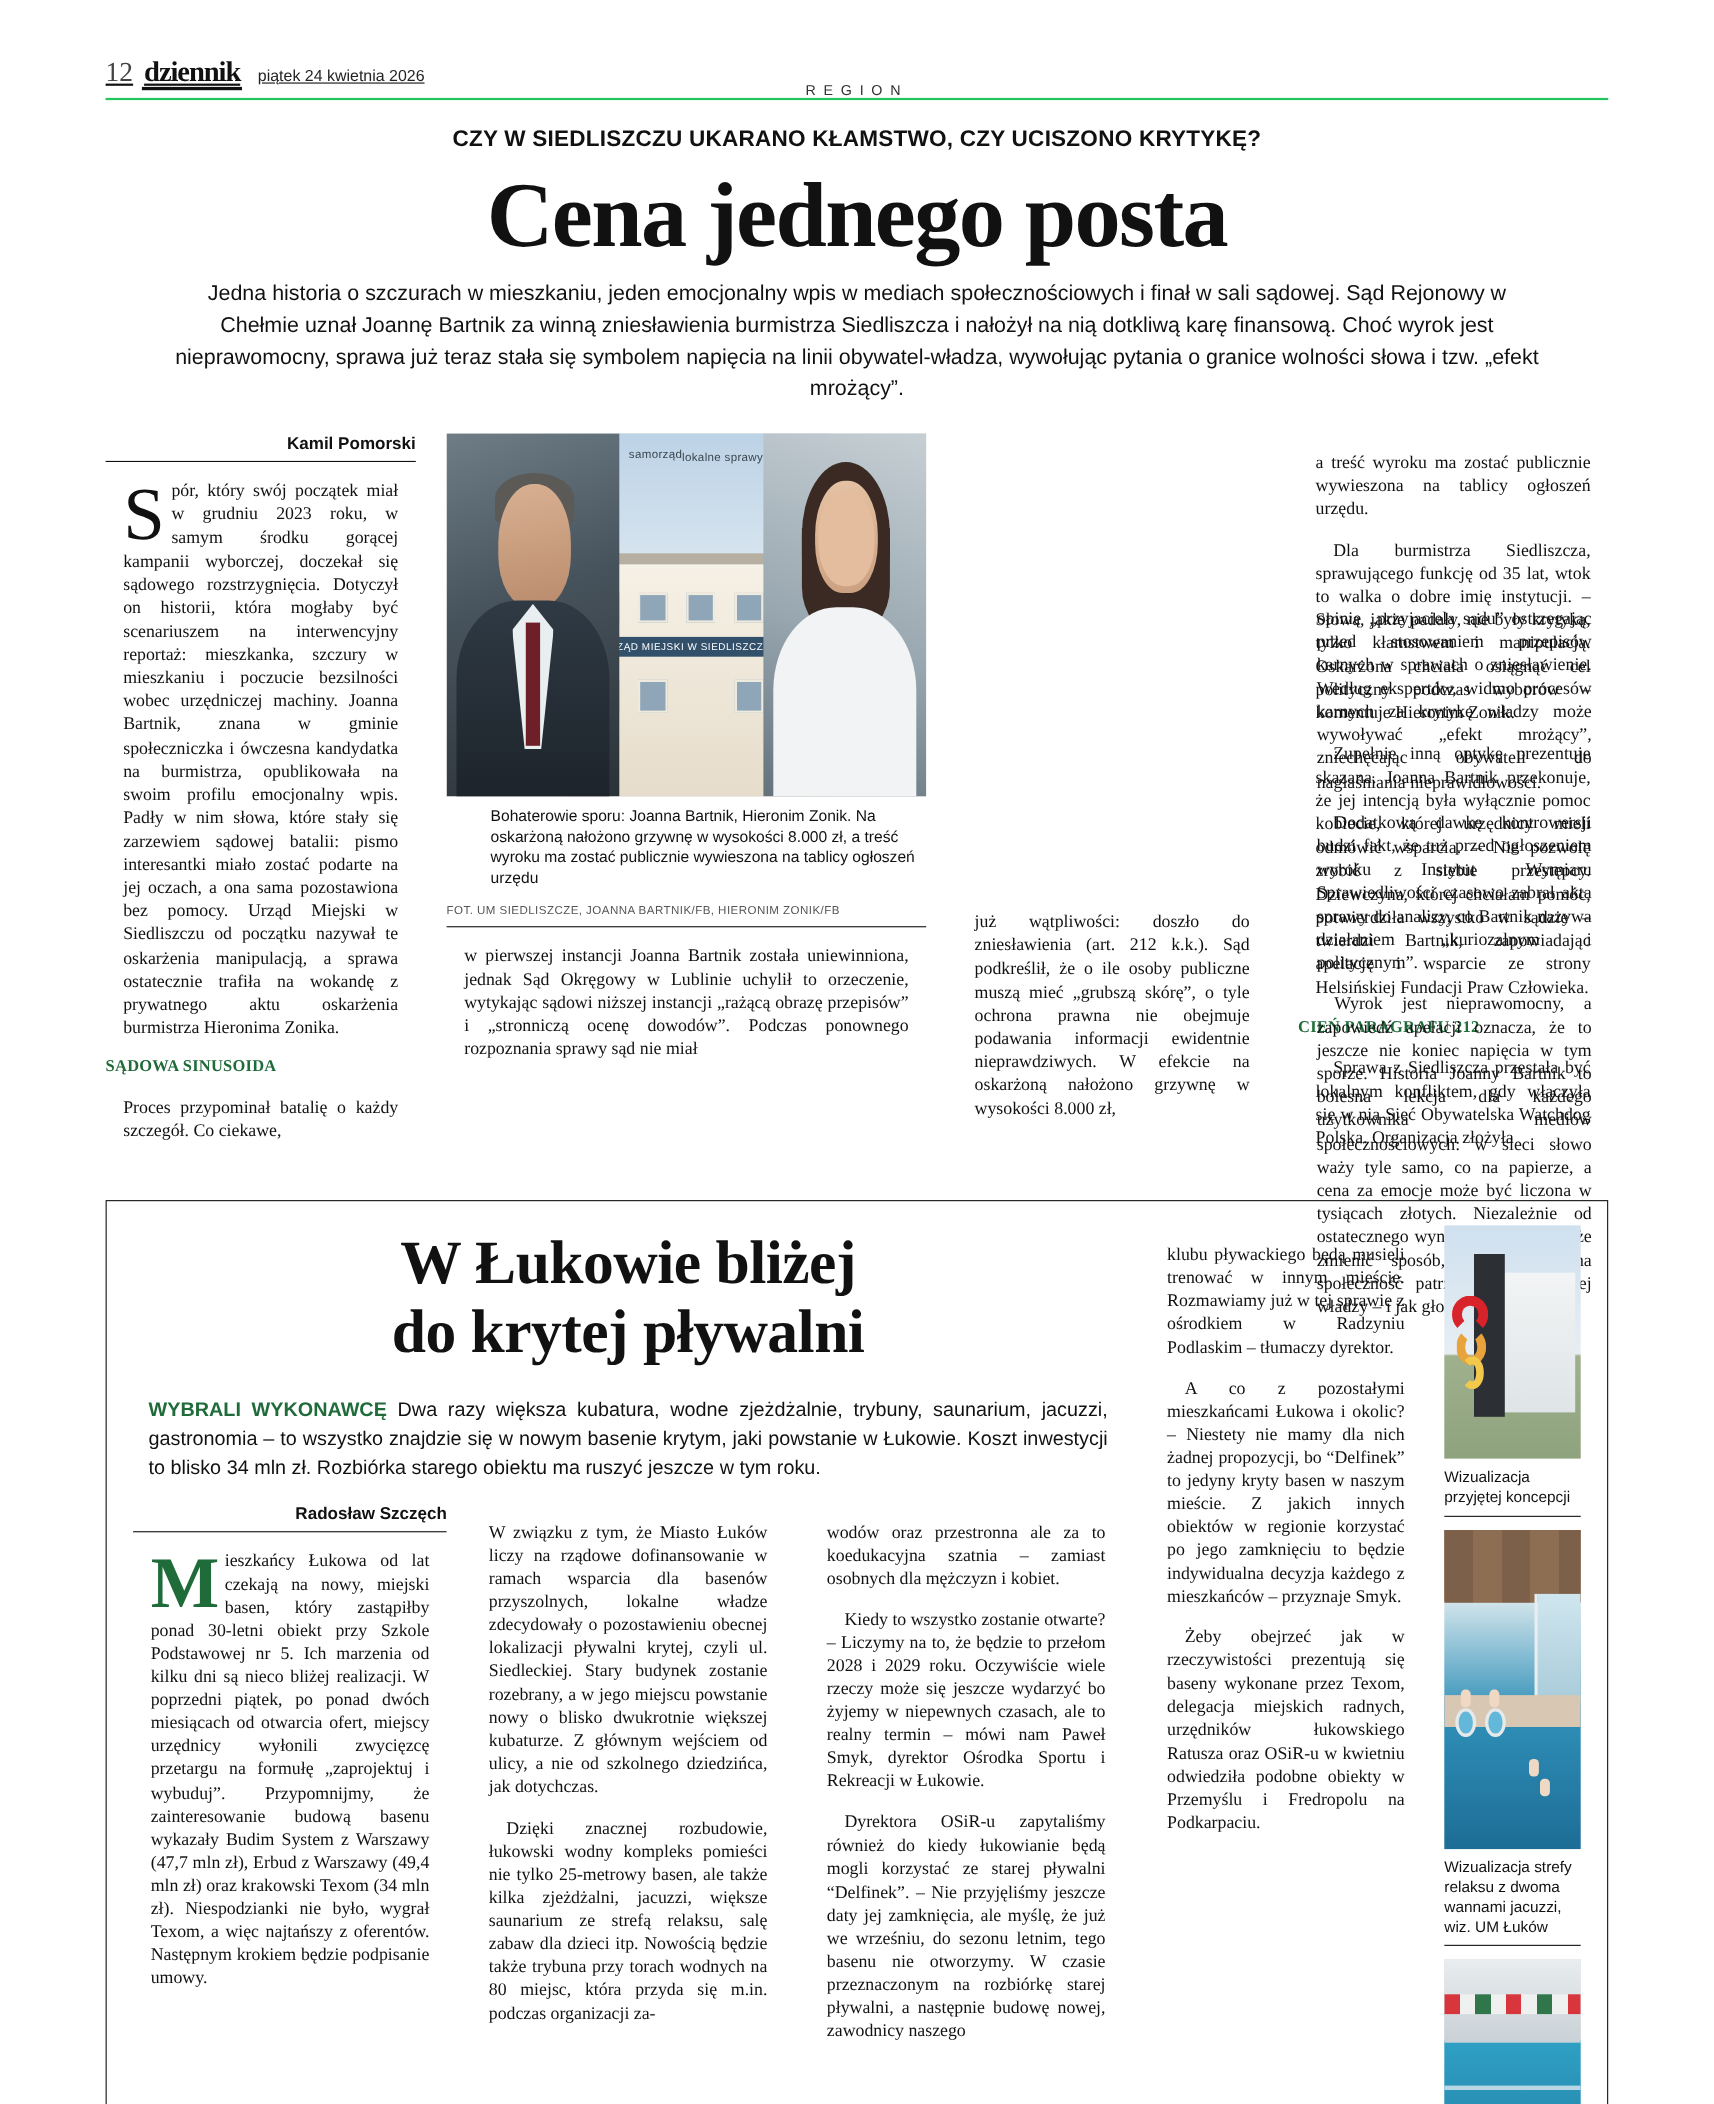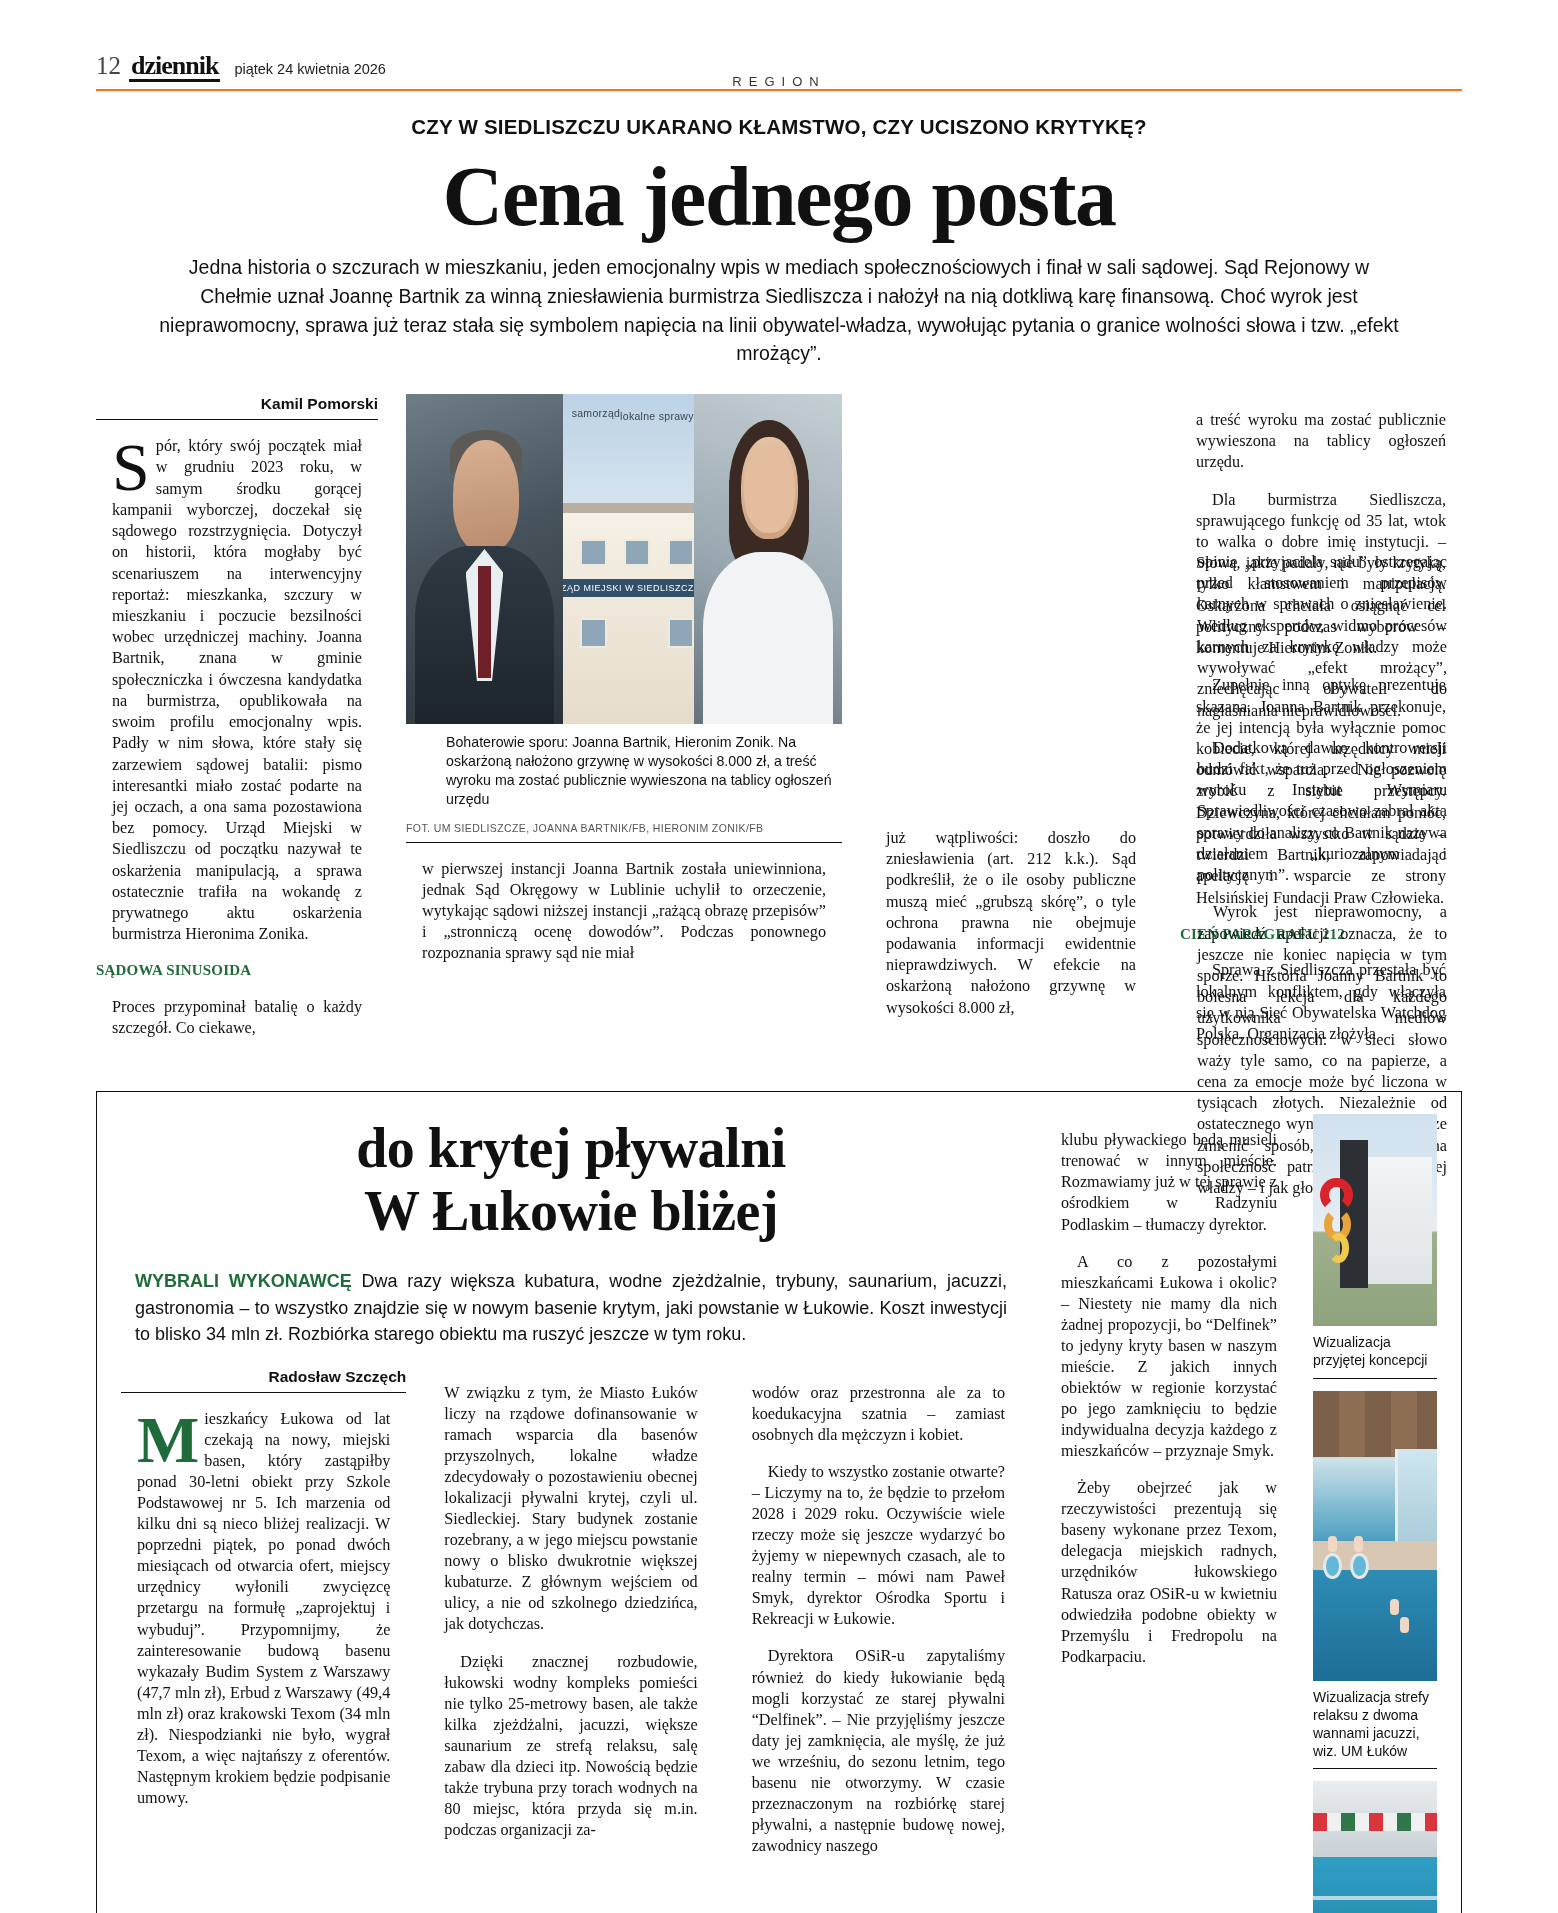--- a/index.html
+++ b/index.html
@@ -16,23 +16,24 @@
     position: relative;
     width: 1558px;
     height: 1913px;
     padding: 52px 96px 20px 96px;
   }
 
   
   .masthead {
     display: flex;
     align-items: baseline;
-    border-bottom: 2px solid #f97316;
+    border-bottom: 2px solid #22c55e;
     padding-bottom: 7px;
     position: relative;
+    text-decoration: underline;
   }
   .page-num {
     font-family: "Liberation Serif", serif;
     font-size: 25px;
     color: #444;
     margin-right: 8px;
     line-height: 1;
   }
   .logo {
     font-family: "Liberation Serif", serif;
@@ -394,22 +395,22 @@
 
   <div class="col" style="position:absolute;left:1181px;top:536px;width:282px;">
     <p class="first">opinię „przyjaciela sądu” ostrzegając przed stosowaniem przepisów karnych w sprawach o zniesławienie. Według ekspertów, widmo procesów karnych za krytykę władzy może wywoływać „efekt mrożący”, zniechęcając obywateli do nagłaśniania nieprawidłowości.</p>
     <p>Dodatkową dawkę kontrowersji budzi fakt, że tuż przed ogłoszeniem wyroku Instytut Wymiaru Sprawiedliwości czasowo zabrał akta sprawy do analizy, co Bartnik nazywa działaniem „kuriozalnym i politycznym”.</p>
     <p>Wyrok jest nieprawomocny, a zapowiedź apelacji oznacza, że to jeszcze nie koniec napięcia w tym sporze. Historia Joanny Bartnik to bolesna lekcja dla każdego użytkownika mediów społecznościowych: w sieci słowo waży tyle samo, co na papierze, a cena za emocje może być liczona w tysiącach złotych. Niezależnie od ostatecznego wyniku, ta sprawa może zmienić sposób, w jaki lokalna społeczność patrzy na ręce swojej władzy – i jak głośno o tym mówi.</p>
   </div>
 
   <div class="boxed">
 
     <div>
+      <h2 class="headline2">W Łukowie bliżej</h2>
       <h2 class="headline2">do krytej pływalni</h2>
-      <h2 class="headline2">W Łukowie bliżej</h2>
 
       <div class="lead2">
         <b>WYBRALI WYKONAWCĘ</b>
         <span>Dwa razy większa kubatura, wodne zjeżdżalnie, trybuny, saunarium, jacuzzi, gastronomia – to wszystko znajdzie się w nowym basenie krytym, jaki powstanie w Łukowie. Koszt inwestycji to blisko 34 mln zł. Rozbiórka starego obiektu ma ruszyć jeszcze w tym roku.</span>
       </div>
 
       <div class="cols3">
         <div class="col">
           <div class="byline">Radosław Szczęch</div>
           <p class="first dropcap2">Mieszkańcy Łukowa od lat czekają na nowy, miejski basen, który zastąpiłby ponad 30-letni obiekt przy Szkole Podstawowej nr 5. Ich marzenia od kilku dni są nieco bliżej realizacji. W poprzedni piątek, po ponad dwóch miesiącach od otwarcia ofert, miejscy urzędnicy wyłonili zwycięzcę przetargu na formułę „zaprojektuj i wybuduj”. Przypomnijmy, że zainteresowanie budową basenu wykazały Budim System z Warszawy (47,7 mln zł), Erbud z Warszawy (49,4 mln zł) oraz krakowski Texom (34 mln zł). Niespodzianki nie było, wygrał Texom, a więc najtańszy z oferentów. Następnym krokiem będzie podpisanie umowy.</p>

